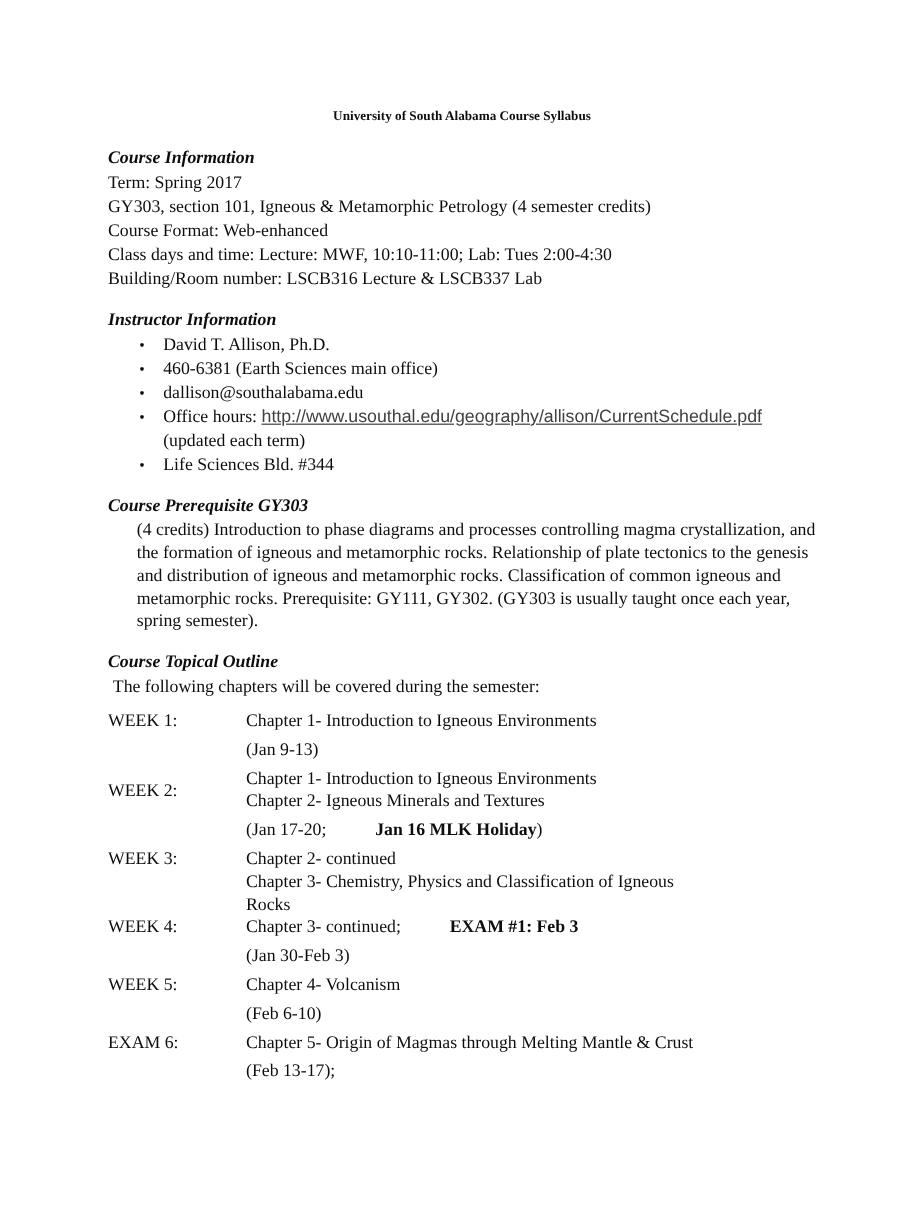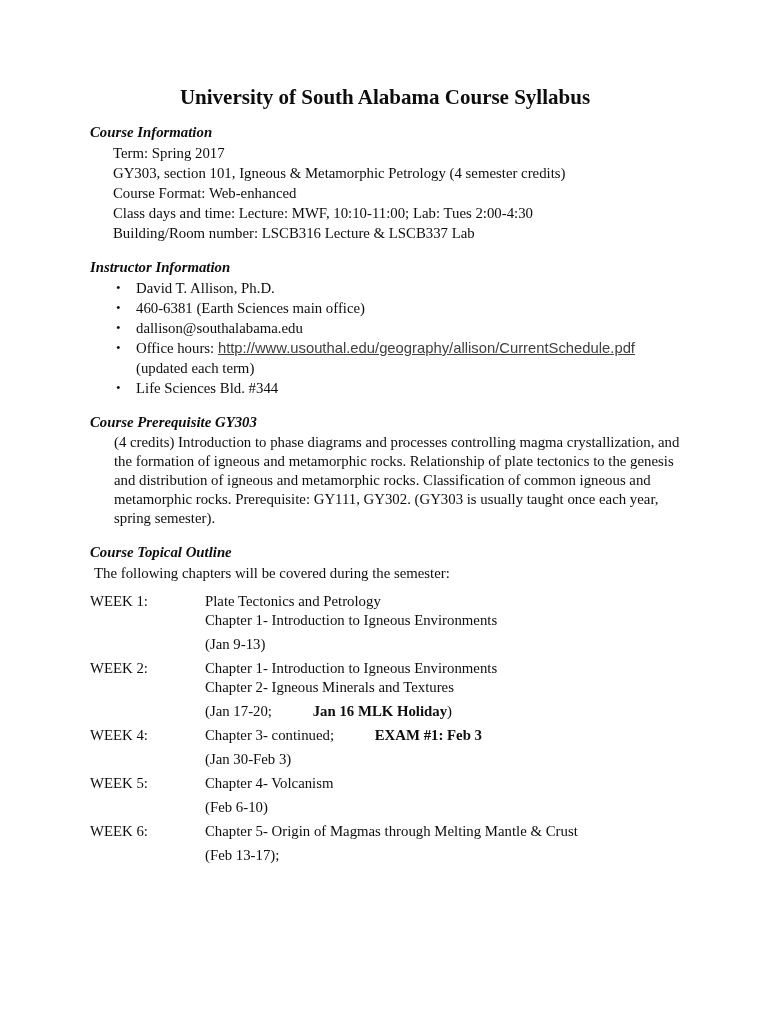--- a/index.html
+++ b/index.html
@@ -19,31 +19,31 @@
     width: 768px;
     height: 1024px;
     padding: 86px 88px 0 90px;
     background: #ffffff;
     font-size: 14.8px;
     line-height: 19px;
   }
   .title {
     text-align: center;
     font-weight: bold;
-    font-size: 21px;
+    font-size: 11px;
     line-height: 22px;
     margin: 0 0 14px 0;
   }
   .sec-heading {
     font-weight: bold;
     font-style: italic;
     margin: 14px 0 1px 0;
     line-height: 20px;
   }
-  .info-line { line-height: 20px; margin-left: 23px; }
+  .info-line { line-height: 20px; }
   .desc-body { line-height: 19px; margin-left: 24px; }
   .bullets { margin: 1px 0 0 0; }
   .bullet-row { display: flex; line-height: 20px; }
   .bullet-dot {
     flex: none;
     width: 20px;
     margin-left: 26px;
     text-align: left;
     font-size: 13px;
   }
@@ -53,21 +53,21 @@
     font-family: "Liberation Sans", sans-serif;
     text-decoration: underline;
     cursor: pointer;
   }
   .b { font-weight: bold; margin-left: 37px; }
   .outline-intro {
     padding-left: 4px;
     line-height: 20px;
     margin-bottom: 9px;
   }
-  .week-row { display: flex; }
+  .week-row { display: flex; align-items: center; }
   .week-block.top-align .week-row { align-items: flex-start; }
   .week-label { flex: none; width: 115px; line-height: 19px; }
   .week-topics { width: 380px; line-height: 19px; }
   .topic-line { line-height: 19px; }
   .week-date {
     margin: 5px 0 5px 115px;
     line-height: 19px;
   }
 </style>
 </head>
@@ -113,37 +113,43 @@
   <div class="sec-heading">Course Prerequisite GY303</div>
   <div class="desc-body">(4 credits) Introduction to phase diagrams and processes controlling magma crystallization, and the formation of igneous and metamorphic rocks. Relationship of plate tectonics to the genesis and distribution of igneous and metamorphic rocks. Classification of common igneous and metamorphic rocks. Prerequisite: GY111, GY302. (GY303 is usually taught once each year, spring semester).</div>
 
   <div class="sec-heading">Course Topical Outline</div>
   <div class="outline-intro">The following chapters will be covered during the semester:</div>
   <div id="weeks">
       <div class="week-block">
         <div class="week-row">
           <div class="week-label">WEEK 1:</div>
           <div class="week-topics">
-            <div class="topic-line"><span>Plate Tectonics and Petrology</span></div>
             <div class="topic-line"><span>Chapter 1- Introduction to Igneous Environments</span></div>
           </div>
         </div>
         <div class="week-date"><span>(Jan 9-13)</span></div>
       </div>
       <div class="week-block">
         <div class="week-row">
           <div class="week-label">WEEK 2:</div>
           <div class="week-topics">
             <div class="topic-line"><span>Chapter 1- Introduction to Igneous Environments</span></div>
             <div class="topic-line"><span>Chapter 2- Igneous Minerals and Textures</span></div>
           </div>
         </div>
         <div class="week-date"><span>(Jan 17-20; </span><span class="b">Jan 16 MLK Holiday</span><span>)</span></div>
       </div>
       <div class="week-block top-align">
+        <div class="week-row">
+          <div class="week-label">WEEK 3:</div>
+          <div class="week-topics">
+            <div class="topic-line"><span>Chapter 2- continued</span></div>
+            <div class="topic-line"><span>Chapter 3- Chemistry, Physics and Classification of Igneous Rocks</span></div>
+          </div>
+        </div>
       </div>
       <div class="week-block">
         <div class="week-row">
           <div class="week-label">WEEK 4:</div>
           <div class="week-topics">
             <div class="topic-line"><span>Chapter 3- continued; </span><span class="b">EXAM #1: Feb 3</span></div>
           </div>
         </div>
         <div class="week-date"><span>(Jan 30-Feb 3)</span></div>
       </div>
@@ -151,21 +157,21 @@
         <div class="week-row">
           <div class="week-label">WEEK 5:</div>
           <div class="week-topics">
             <div class="topic-line"><span>Chapter 4- Volcanism</span></div>
           </div>
         </div>
         <div class="week-date"><span>(Feb 6-10)</span></div>
       </div>
       <div class="week-block">
         <div class="week-row">
-          <div class="week-label">WEEK 6:</div>
+          <div class="week-label">EXAM 6:</div>
           <div class="week-topics">
             <div class="topic-line"><span>Chapter 5- Origin of Magmas through Melting Mantle &amp; Crust</span></div>
           </div>
         </div>
         <div class="week-date"><span>(Feb 13-17);</span></div>
       </div>
     </div>
 
 </div>
 

